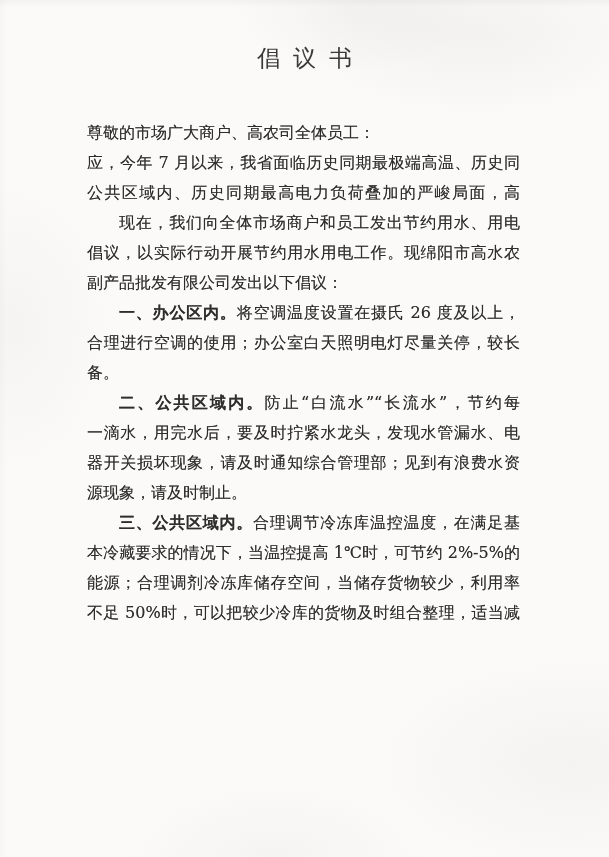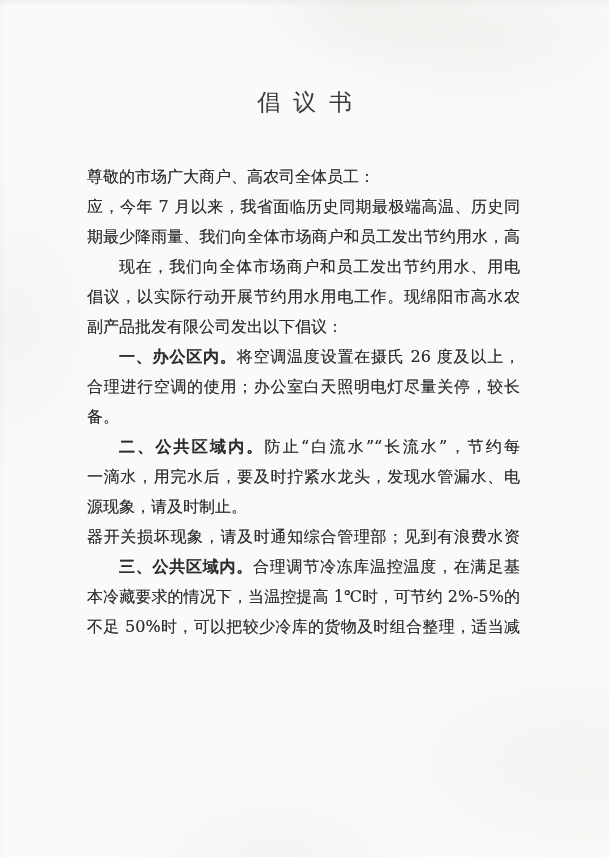--- a/index.html
+++ b/index.html
@@ -17,21 +17,21 @@
       radial-gradient(ellipse 220px 110px at 45% 100%,rgba(128,128,122,0.05), transparent 70%),
       linear-gradient(180deg, rgba(0,0,0,0.035), rgba(0,0,0,0) 7px),
       linear-gradient(90deg,  rgba(0,0,0,0.02),  rgba(0,0,0,0) 6px),
       #fbfaf8;
     font-family: "DejaVu Serif", "Liberation Serif", serif;
     color: #2e2d2b;
   }
 
   .title {
     margin: 0;
-    padding-top: 88px;
+    padding-top: 44px;
     line-height: 28px;
     text-align: center;
     font-size: 23px;
     font-weight: normal;
     letter-spacing: 13px;
     text-indent: 13px; 
     color: #3b3a38;
   }
 
   .doc-body {
@@ -57,28 +57,29 @@
   }
 </style>
 </head>
 <body>
 
 <div class="page">
   <h1 class="title">倡议书</h1>
   <div class="doc-body">
       <div class="line">尊敬的市场广大商户、高农司全体员工：</div>
       <div class="line jl">应，今年 7 月以来，我省面临历史同期最极端高温、历史同</div>
-      <div class="line jl">期最少降雨量、我们向全体市场商户和员工发出节约用水，高</div>
+      <div class="line jl">公共区域内、历史同期最高电力负荷叠加的严峻局面，高</div>
       <div class="line jl indent">现在，我们向全体市场商户和员工发出节约用水、用电</div>
       <div class="line jl">倡议，以实际行动开展节约用水用电工作。现绵阳市高水农</div>
       <div class="line">副产品批发有限公司发出以下倡议：</div>
       <div class="line jl indent"><span class="lead">一、办公区内。</span>将空调温度设置在摄氏 26 度及以上，</div>
       <div class="line jl">合理进行空调的使用；办公室白天照明电灯尽量关停，较长</div>
       <div class="line">备。</div>
       <div class="line jl indent"><span class="lead">二、公共区域内。</span>防止“白流水”“长流水”，节约每</div>
       <div class="line jl">一滴水，用完水后，要及时拧紧水龙头，发现水管漏水、电</div>
+      <div class="line jl">器开关损坏现象，请及时通知综合管理部；见到有浪费水资</div>
       <div class="line">源现象，请及时制止。</div>
-      <div class="line jl">器开关损坏现象，请及时通知综合管理部；见到有浪费水资</div>
       <div class="line jl indent"><span class="lead">三、公共区域内。</span>合理调节冷冻库温控温度，在满足基</div>
       <div class="line jl">本冷藏要求的情况下，当温控提高 1℃时，可节约 2%-5%的</div>
+      <div class="line jl">能源；合理调剂冷冻库储存空间，当储存货物较少，利用率</div>
       <div class="line jl">不足 50%时，可以把较少冷库的货物及时组合整理，适当减</div>
     </div>
 </div>
 
 </body></html>

